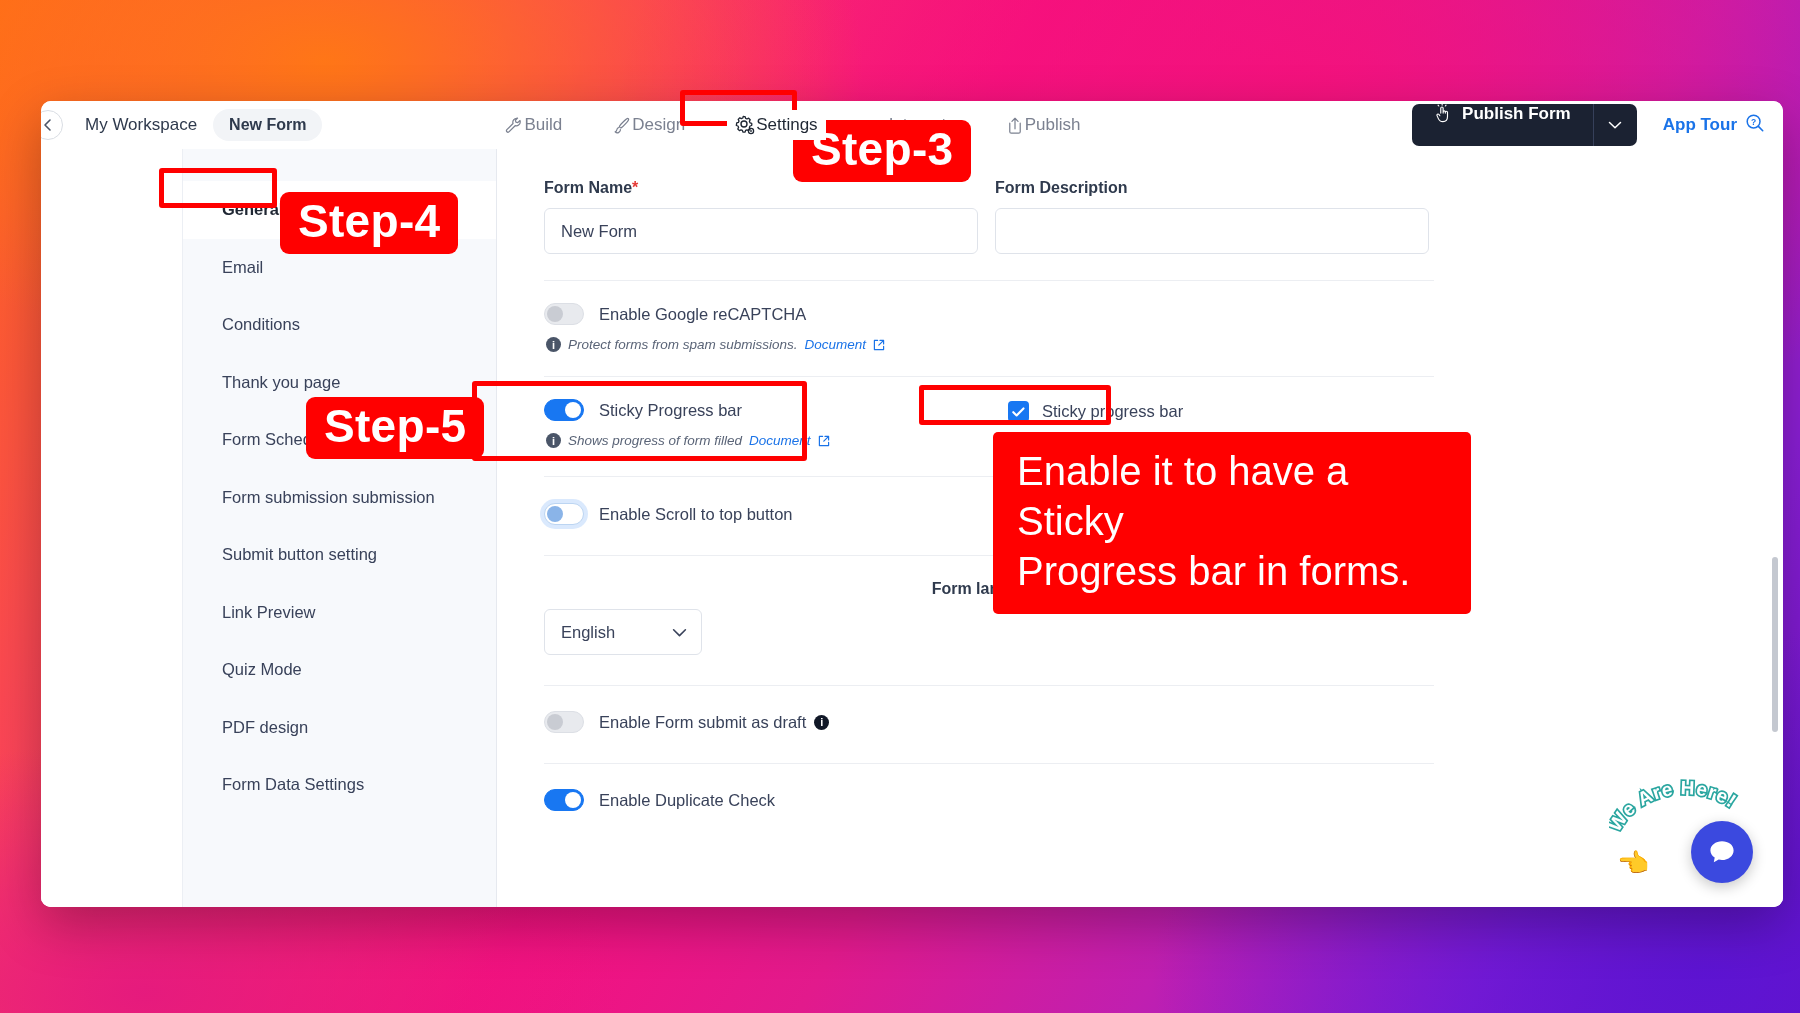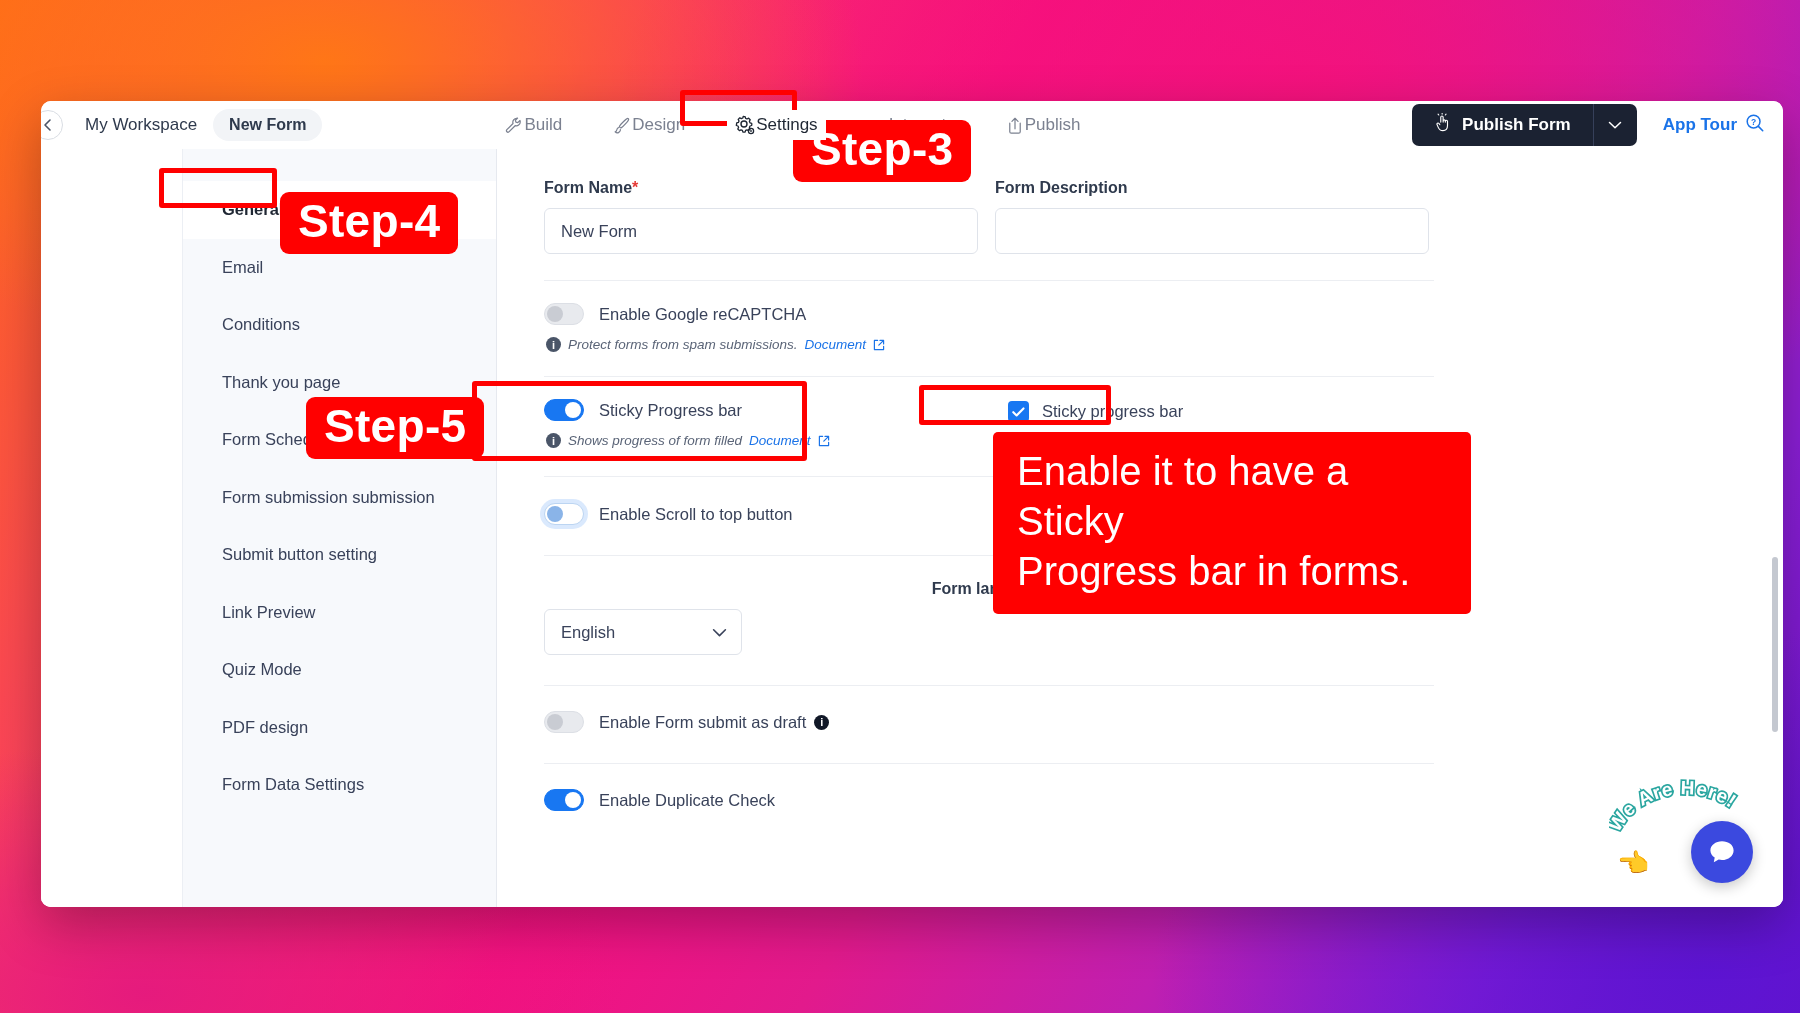--- a/index.html
+++ b/index.html
@@ -123,21 +123,21 @@
 
   #publish-group {
     display: flex;
     align-items: stretch;
     background: #1b2232;
     border-radius: 7px;
     overflow: hidden;
     height: 42px;
   }
   #publish-form-btn {
-    display: flex; align-items: center; gap: 9px;
+    display: flex; gap: 9px;
     padding: 0 22px;
     color: #ffffff;
     font-size: 17px;
     font-weight: bold;
     white-space: nowrap;
   }
   #publish-caret {
     display: flex; align-items: center; justify-content: center;
     width: 44px;
     border-left: 1px solid #36405a;
@@ -305,21 +305,21 @@
     border-radius: 4px;
     background: #1877f2;
     display: flex; align-items: center; justify-content: center;
     flex: 0 0 auto;
   }
   .checkbox svg { display: block; }
   .checkbox-label { font-size: 16.5px; color: #39425a; }
 
   
   .select-box {
-    width: 198px; height: 46px;
+    width: 158px; height: 46px;
     border: 1px solid #dfe3ea;
     border-radius: 6px;
     display: flex;
     align-items: center;
     justify-content: space-between;
     padding: 0 14px 0 16px;
     font-size: 16.5px;
     color: #39425a;
     background: #ffffff;
   }

